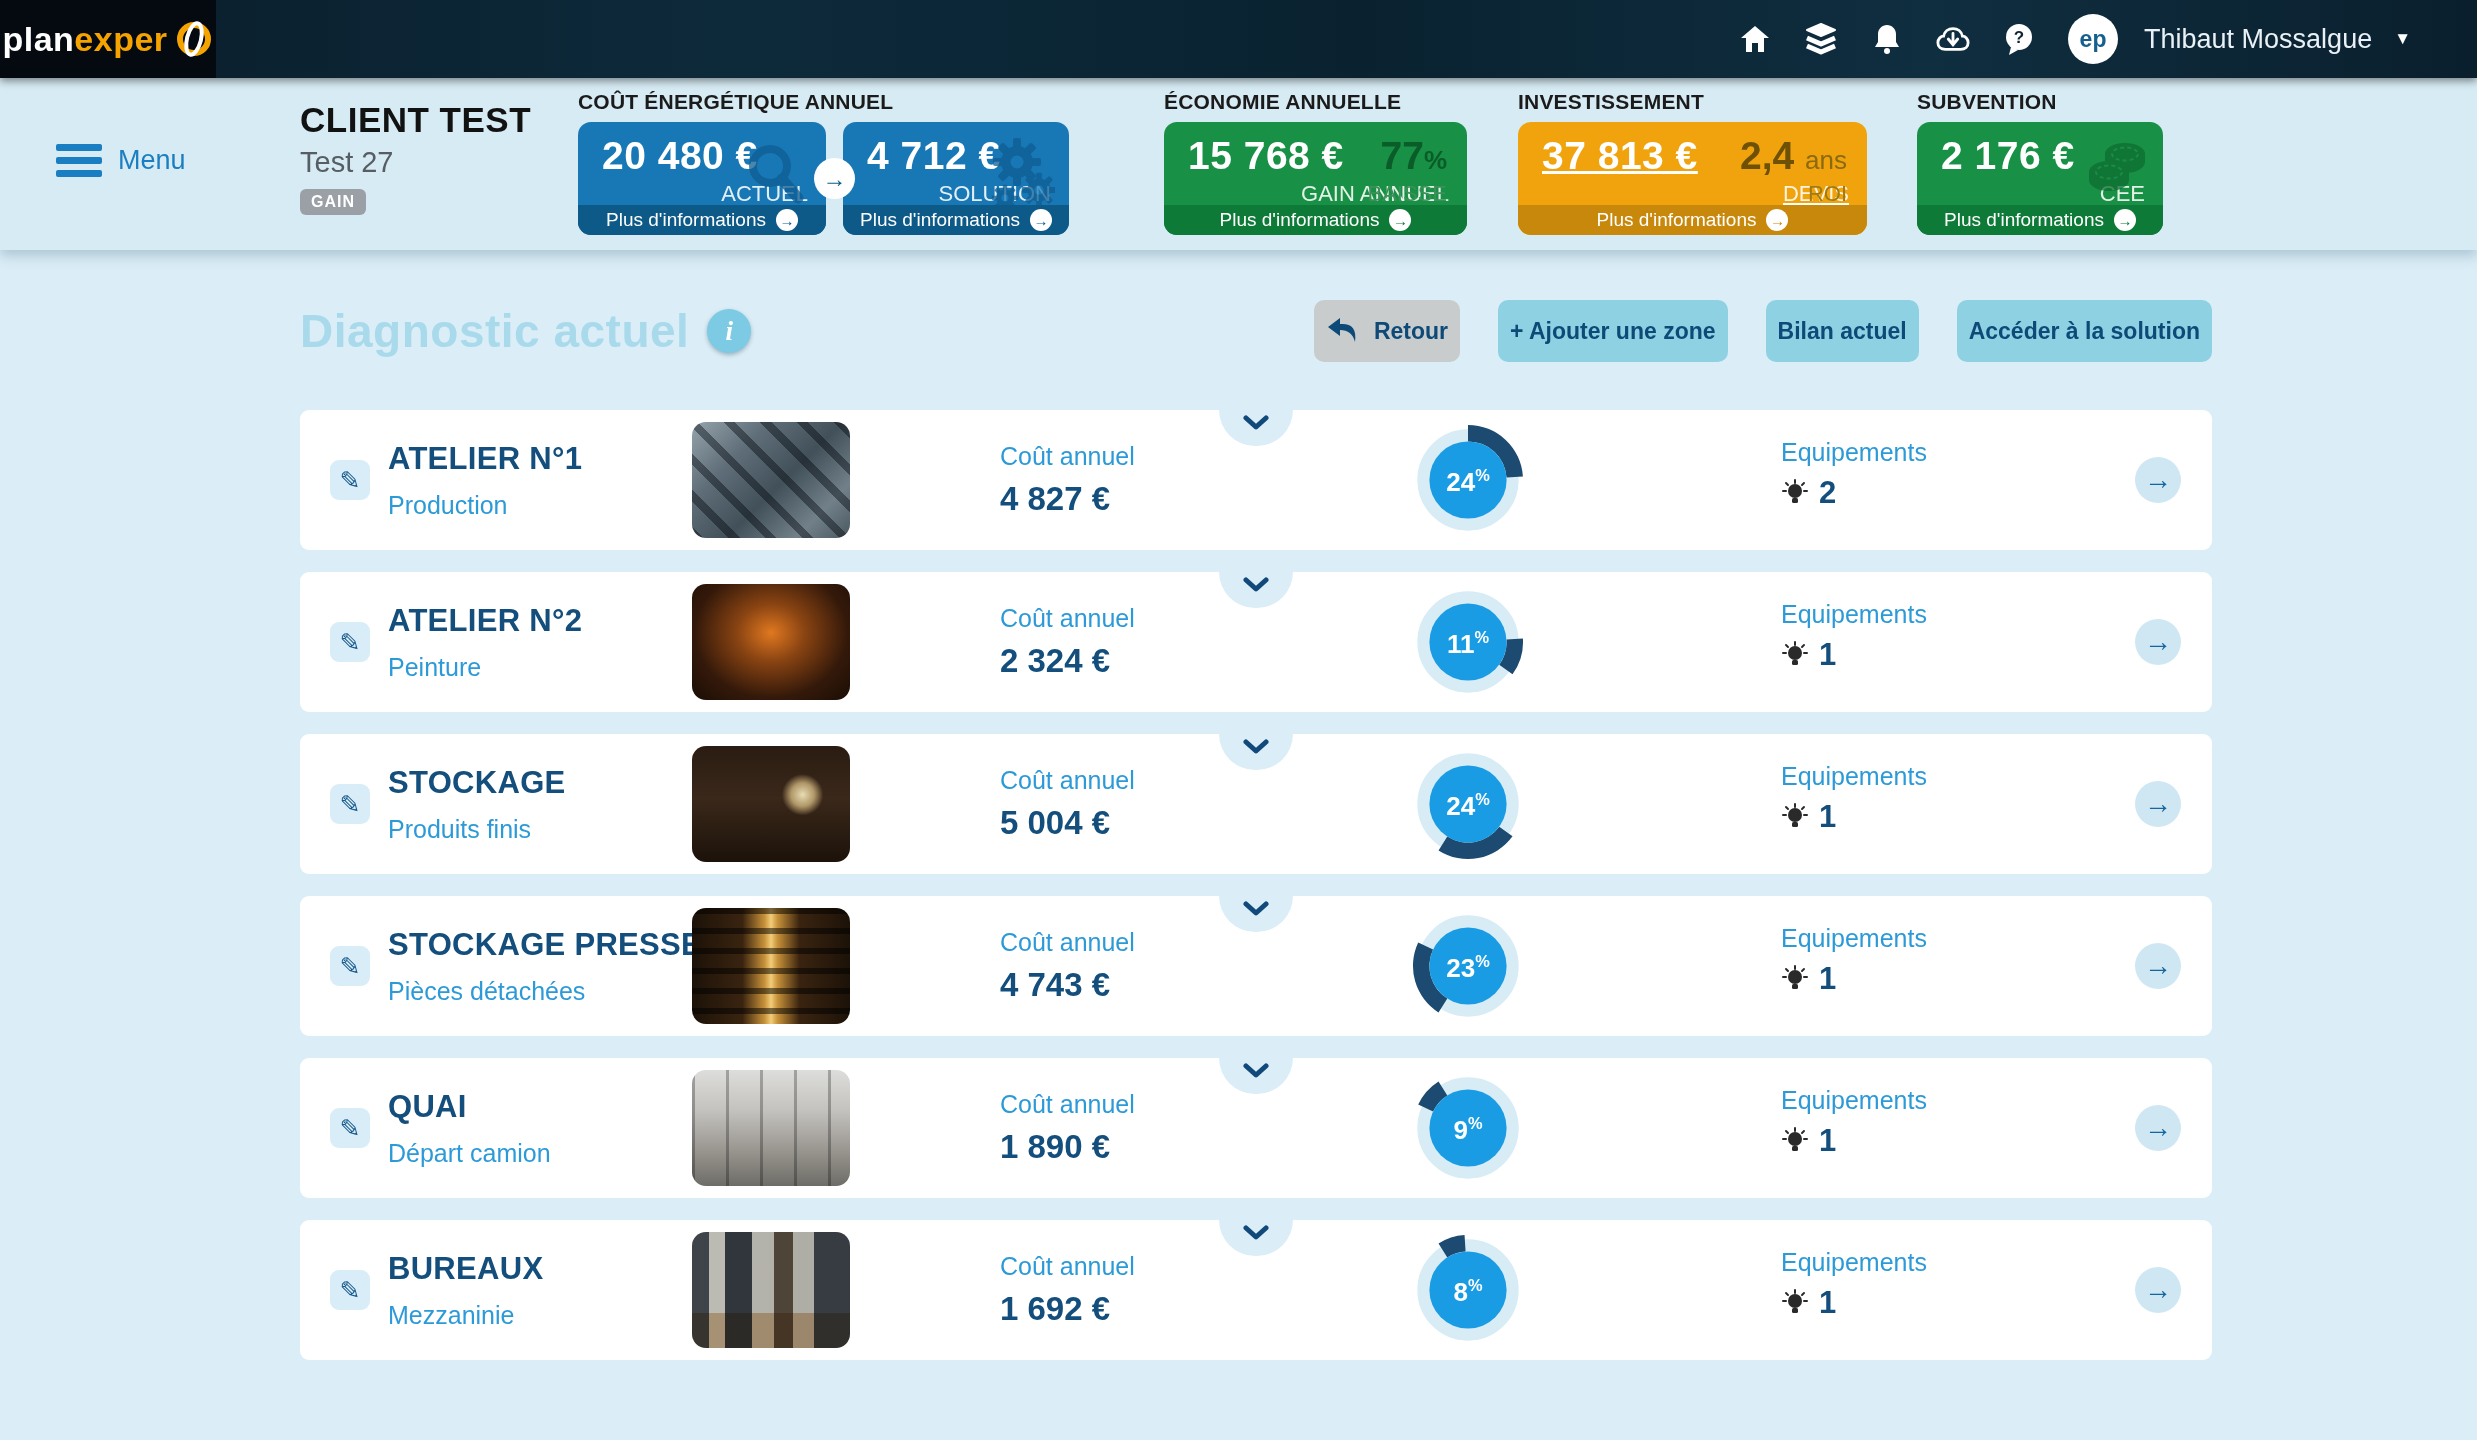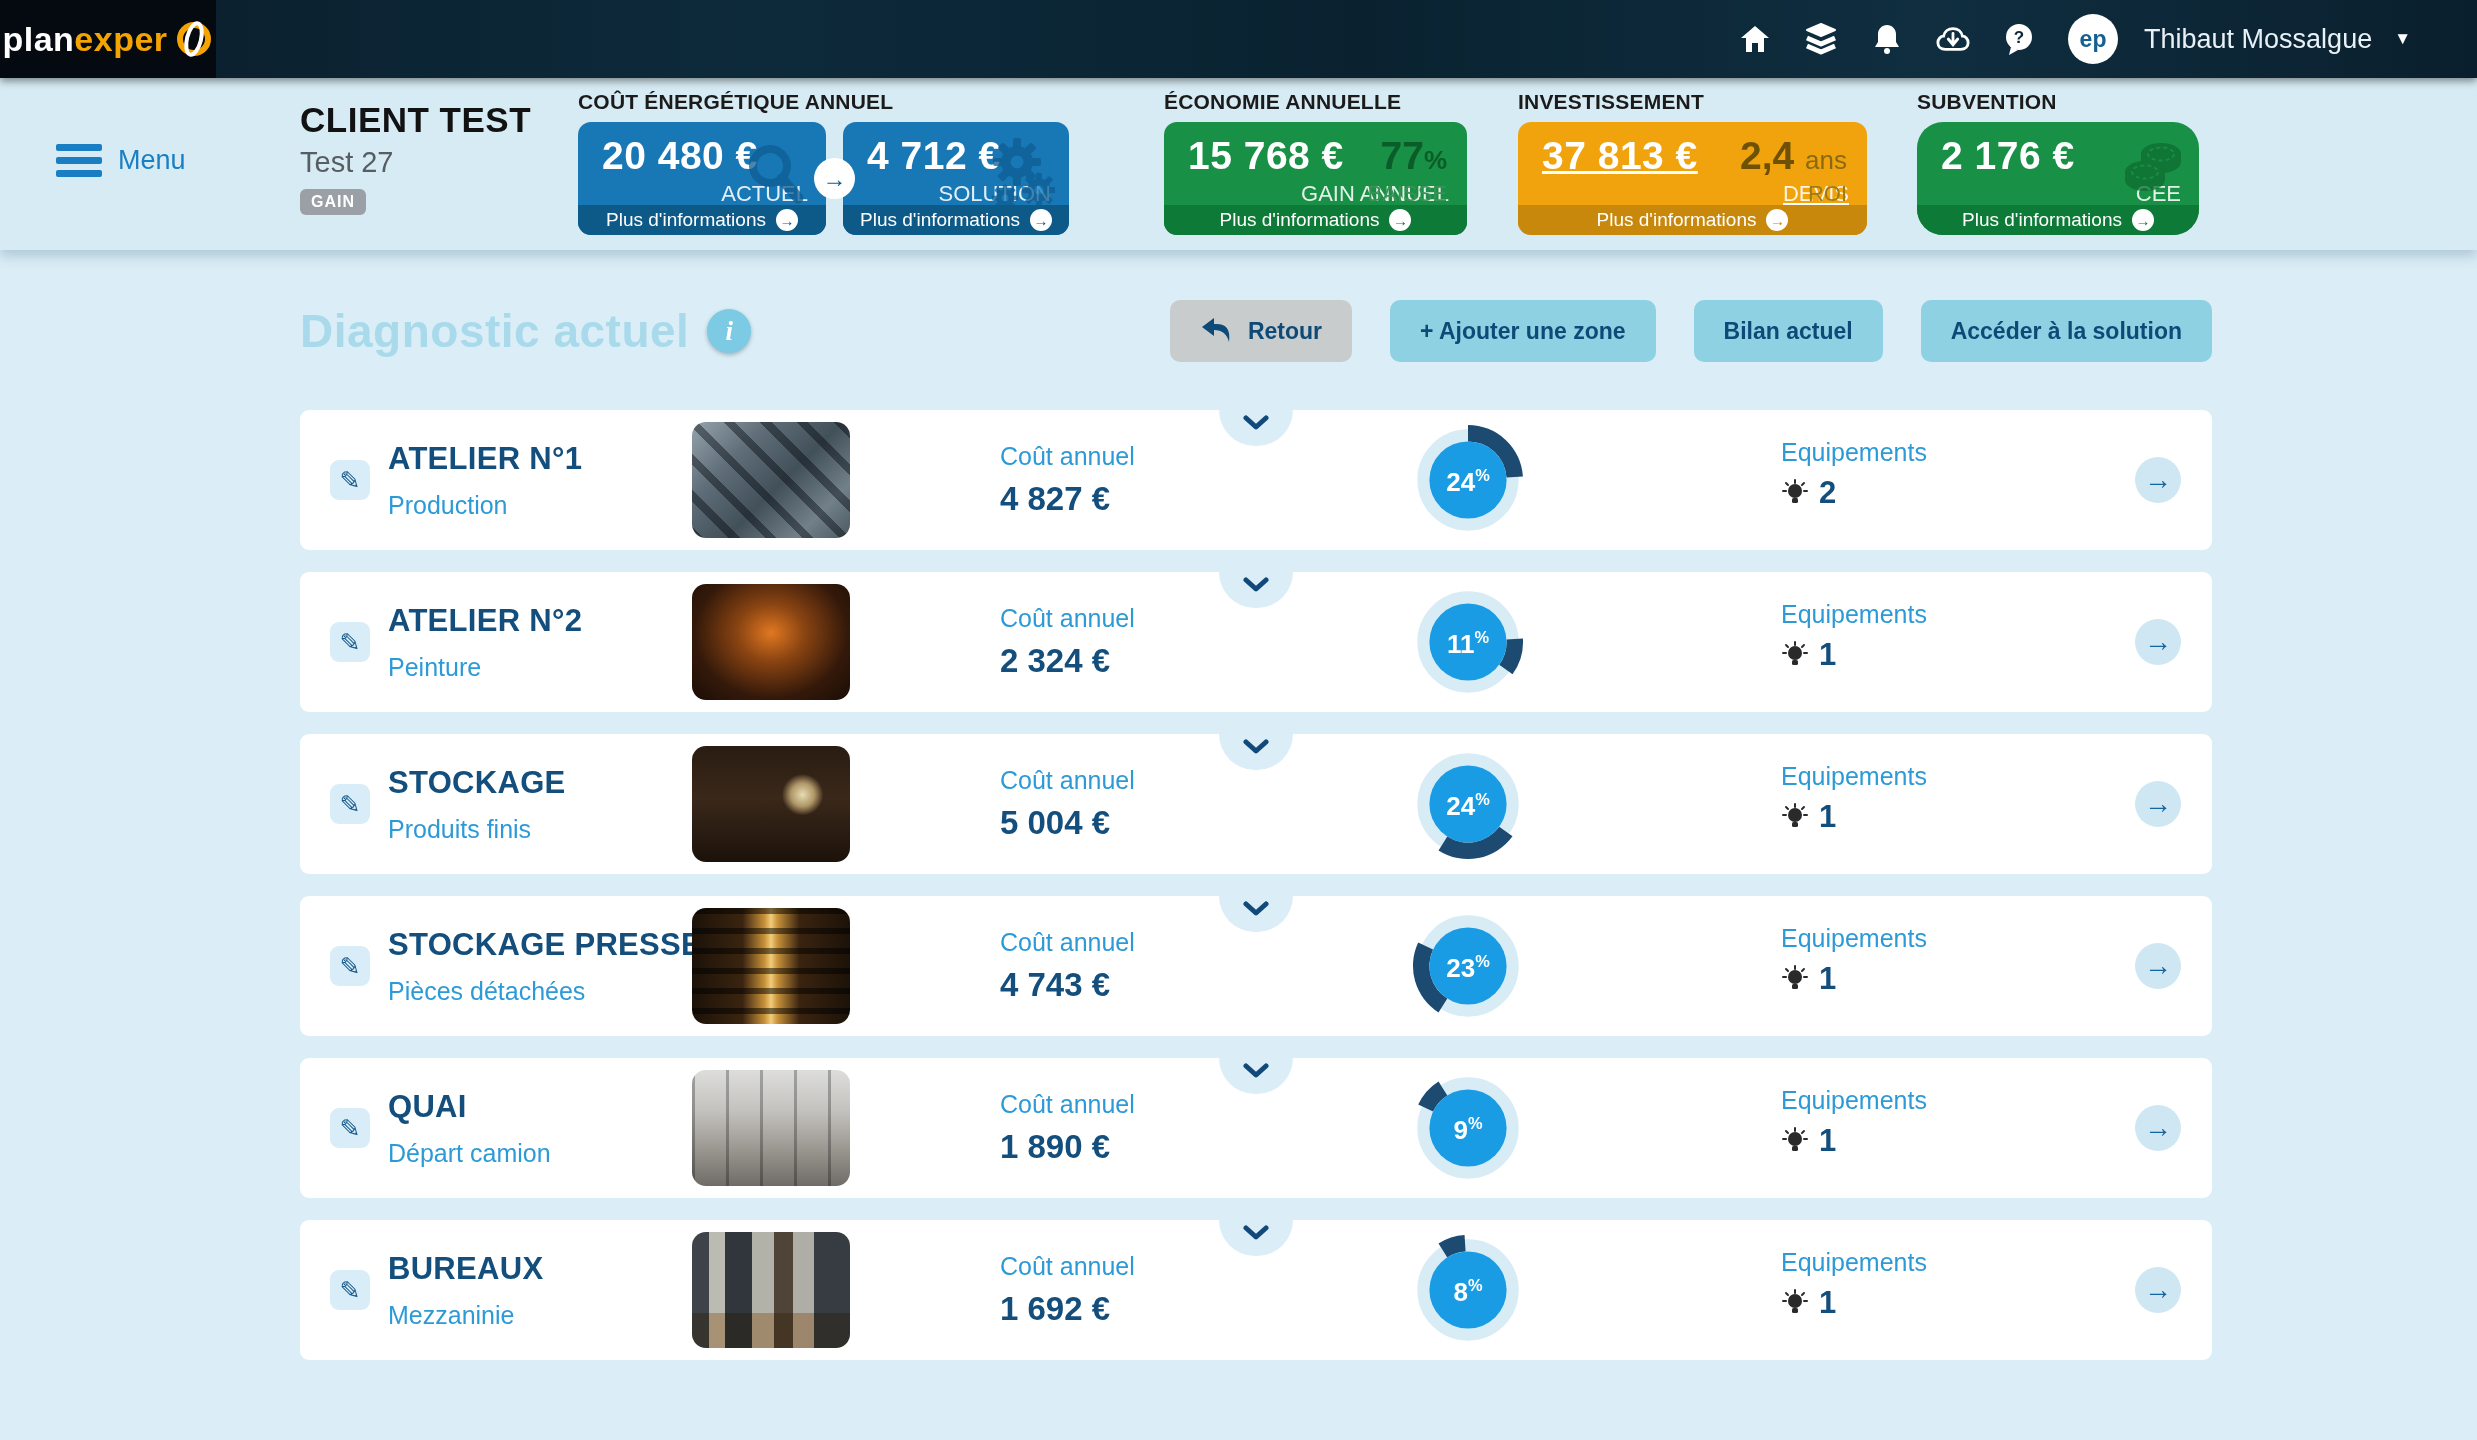--- a/index.html
+++ b/index.html
@@ -59,36 +59,36 @@
   .kpi-blue{background:var(--cardblue);} .kpi-blue .kc-foot{background:var(--cardblue-dark);} .kpi-blue .circle-arrow{color:var(--cardblue-dark);}
   .kpi-green{background:var(--cardgreen);} .kpi-green .kc-foot{background:var(--cardgreen-dark);} .kpi-green .circle-arrow{color:var(--cardgreen-dark);}
   .kpi-orange{background:var(--cardorange);} .kpi-orange .kc-foot{background:var(--cardorange-dark);} .kpi-orange .circle-arrow{color:var(--cardorange-dark);}
   .kc-aside{position:absolute;top:12px;right:20px;text-align:right;}
   .kpi-green .kc-aside .a-val{font-size:39px;font-weight:bold;color:#0a5c28;}
   .kpi-green .kc-aside .a-cap{font-size:22px;color:#3d8f58;margin-top:3px;}
   .kpi-orange .kc-aside .a-val{font-size:39px;font-weight:bold;color:#6e5105;}
   .kpi-orange .kc-aside .a-unit{font-size:26px;font-weight:normal;color:#8a6a10;}
   .kpi-orange .kc-aside .a-cap{font-size:22px;color:#a07b12;margin-top:3px;}
   .g1{left:578px;} .g2{left:1164px;} .g3{left:1518px;} .g4{left:1917px;}
-  .w-a{width:248px;} .w-b{width:226px;} .w-g2{width:303px;} .w-g3{width:349px;text-decoration:underline;} .w-g4{width:282px;border-radius:26px;}
+  .w-a{width:248px;} .w-b{width:226px;} .w-g2{width:303px;} .w-g3{width:349px;text-decoration:underline;} .w-g4{width:246px;}
   .connector{position:absolute;left:236px;top:36px;width:41px;height:41px;border-radius:50%;background:#fff;z-index:3;
     display:flex;align-items:center;justify-content:center;color:#0d5a88;font-size:24px;font-weight:bold;box-shadow:0 0 0 2px rgba(255,255,255,.0);}
   .kc-icon{position:absolute;right:14px;top:16px;opacity:.75;}
   .pct-small{font-size:26px;}
 
   
   .main{position:relative;padding-top:49px;}
   .title-row{display:flex;align-items:center;margin:0 265px 0 300px;height:64px;}
   .page-title{font-size:46px;font-weight:800;color:#a9daeb;letter-spacing:.5px;}
   .info-dot{width:44px;height:44px;border-radius:50%;background:#7ccae3;margin-left:18px;display:flex;align-items:center;justify-content:center;
     color:#fff;font-size:27px;font-weight:bold;font-family:"Liberation Serif",serif;font-style:italic;
     box-shadow:0 2px 4px rgba(60,90,110,.4);cursor:pointer;}
   .btns{margin-left:auto;display:flex;gap:38px;}
   .btn{height:62px;border:none;border-radius:10px;background:var(--litblue);color:#0d4a77;font-family:"Liberation Sans",sans-serif;
-    font-size:23px;font-weight:bold;padding:0 30px;display:flex;align-items:center;gap:14px;cursor:pointer;white-space:nowrap;}
+    font-size:23px;font-weight:bold;padding:0 12px;display:flex;align-items:center;gap:14px;cursor:pointer;white-space:nowrap;}
   .btn-gray{background:#c9cccd;}
 
   .rows{margin:47px 265px 0 300px;}
   .zone-card{position:relative;height:140px;background:#fff;border-radius:9px;margin-bottom:22px;}
   .notch{position:absolute;top:0;left:50%;transform:translateX(-50%);width:74px;height:36px;
     border-radius:0 0 74px 74px;background:var(--pagebg);display:flex;justify-content:center;cursor:pointer;}
   .notch svg{margin-top:5px;}
   .edit-chip{position:absolute;left:30px;top:50px;width:40px;height:40px;border-radius:9px;background:#d8edf7;
     display:flex;align-items:center;justify-content:center;font-size:25px;color:#17598c;cursor:pointer;}
   .zone-names{position:absolute;left:88px;top:0;height:140px;display:flex;flex-direction:column;justify-content:center;gap:14px;}

